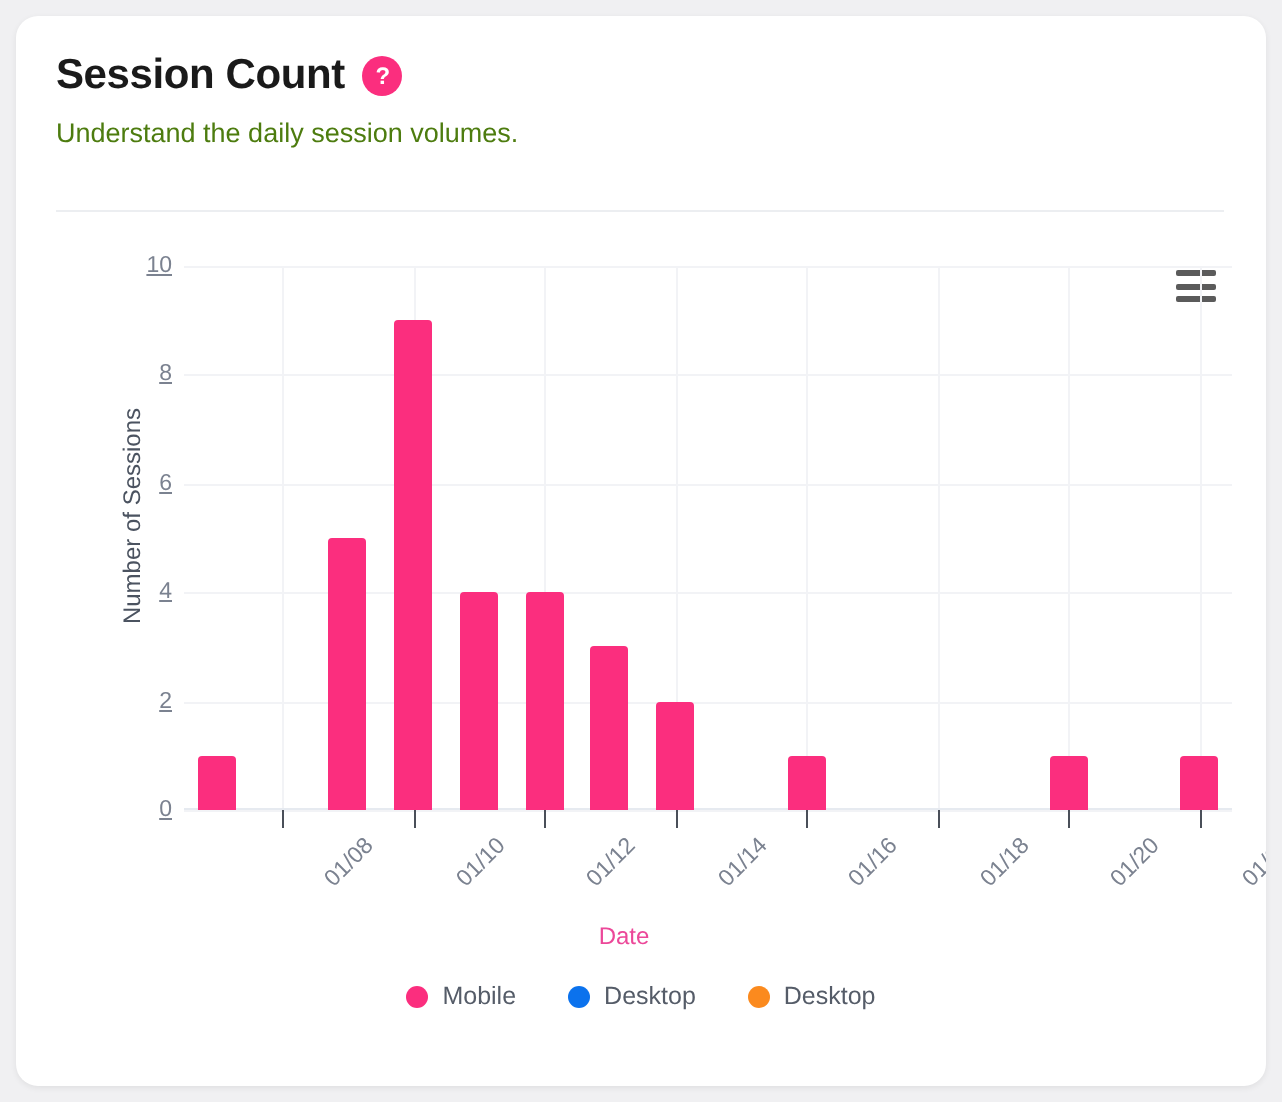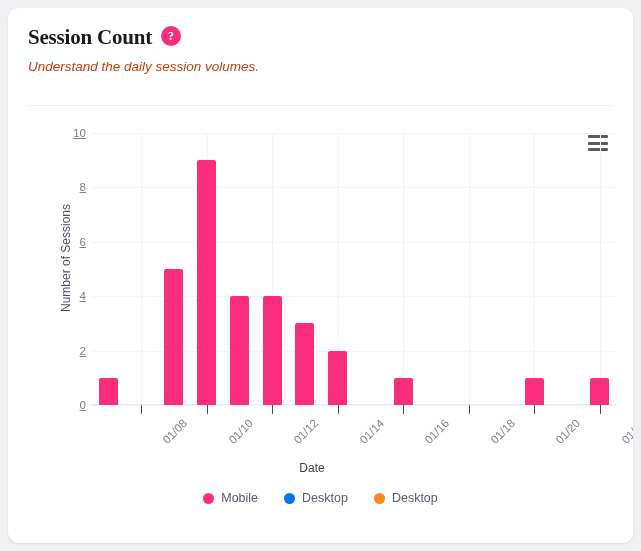--- a/index.html
+++ b/index.html
@@ -25,22 +25,22 @@
     overflow: hidden;
   }
   .card-header {
     position: absolute;
     left: 20px;
     top: 18px;
     right: 20px;
   }
   .title-row {
     display: flex;
+    align-items: center;
     gap: 9px;
-    font-family: Liberation Serif, serif;
   }
   .card-title {
     font-size: 21px;
     font-weight: bold;
     color: #1a1a1a;
     letter-spacing: -0.2px;
     line-height: 1.1;
   }
   .help-badge {
     width: 20px;
@@ -52,22 +52,21 @@
     font-weight: bold;
     display: flex;
     align-items: center;
     justify-content: center;
     line-height: 1;
     cursor: pointer;
   }
   .card-subtitle {
     margin-top: 10px;
     font-size: 13.5px;
-    color: #c2410c;
-    font-style: italic;
+    color: #4d7c0f;
   }
   .divider {
     position: absolute;
     left: 20px;
     top: 97px;
     width: 584px;
     height: 1px;
     background: #eceef1;
   }
   .chart-area {
@@ -173,21 +172,21 @@
     width: 524px;
     height: 60px;
   }
   .xlabel {
     position: absolute;
     left: 0;
     top: 348px;
     width: 608px;
     text-align: center;
     font-size: 12px;
-    color: #404040;
+    color: #ec4899;
   }
   .bar {
     position: absolute;
     bottom: 0;
     border-radius: 2px 2px 0 0;
   }
   .legend {
     position: absolute;
     left: 0;
     top: 378px;

